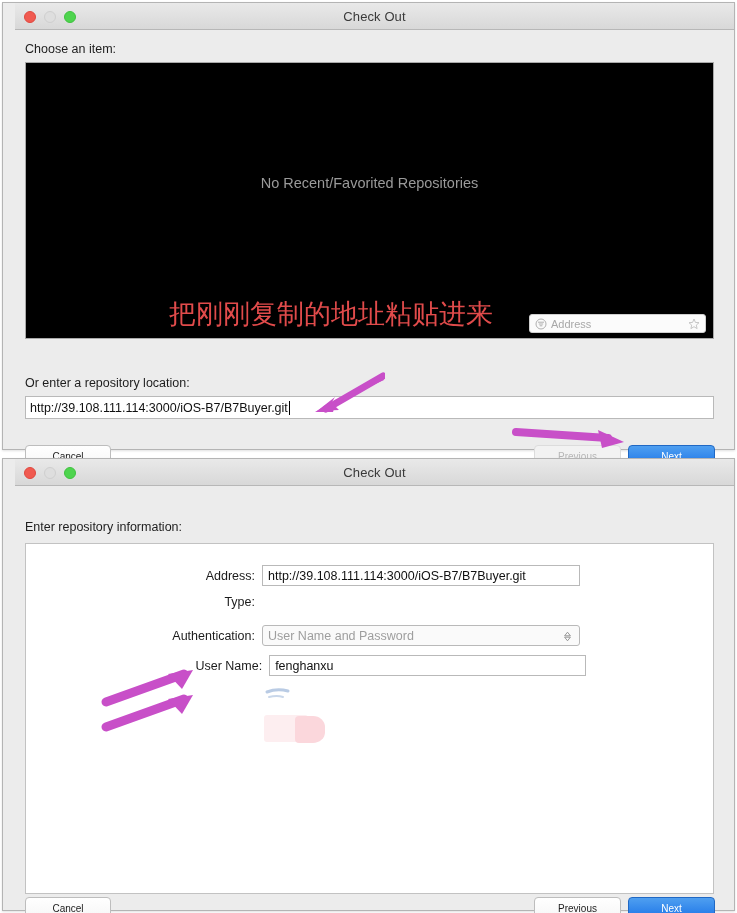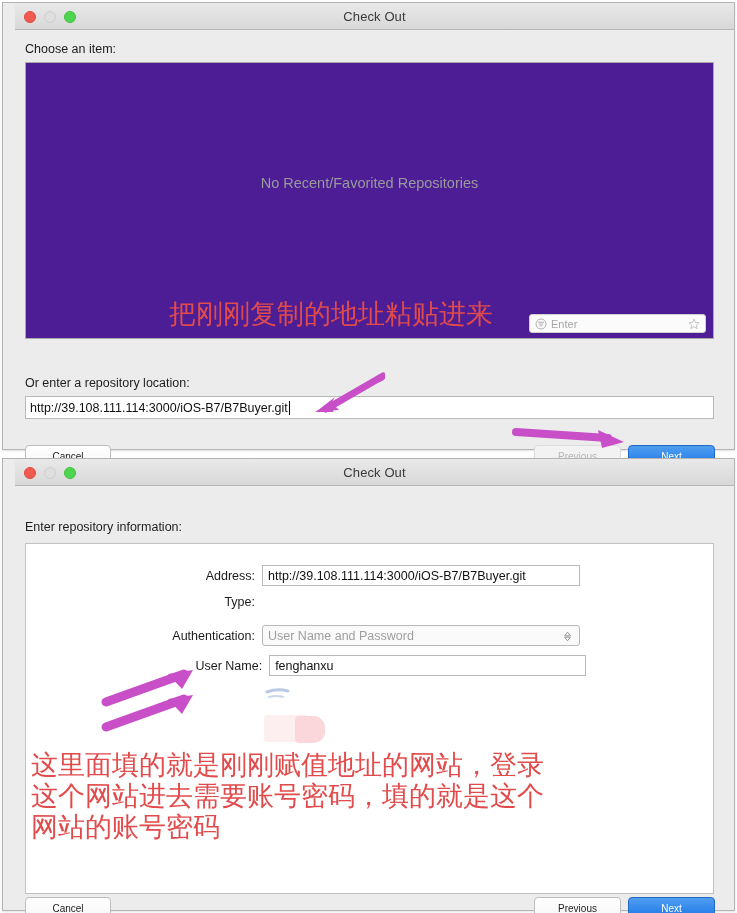--- a/index.html
+++ b/index.html
@@ -43,21 +43,21 @@
     letter-spacing: 0.1px;
   }
   .body-area { position: relative; padding: 0; }
 
   
   .section-label {
     font-size: 12.5px;
     color: #1d1d1d;
   }
   .listbox {
-    background: #4c1d95;
+    background: #000000;
     border: 1px solid #a9a9a9;
     position: relative;
     padding-left: 8px;
   }
   .empty-msg {
     position: absolute;
     left: 0; right: 0;
     text-align: center;
     color: #9a9a9a;
     font-size: 14.5px;
@@ -223,21 +223,21 @@
 
         <div class="filter-field" style="right:7px; bottom:5px; width:177px; height:19px;">
           <span style="display:inline-flex;align-items:center;">
             <svg width="12" height="12" viewBox="0 0 12 12">
               <circle cx="6" cy="6" r="5" fill="none" stroke="#b0b0b0" stroke-width="1"></circle>
               <line x1="3" y1="4.2" x2="9" y2="4.2" stroke="#b0b0b0" stroke-width="1"></line>
               <line x1="3.8" y1="6" x2="8.2" y2="6" stroke="#b0b0b0" stroke-width="1"></line>
               <line x1="4.6" y1="7.8" x2="7.4" y2="7.8" stroke="#b0b0b0" stroke-width="1"></line>
             </svg>
           </span>
-          <span class="filter-text">Enter</span>
+          <span class="filter-text">Address</span>
           <span style="display:inline-flex;align-items:center;">
             <svg width="12" height="12" viewBox="0 0 12 12">
               <polygon points="6,1 7.4,4.4 11,4.7 8.3,7.1 9.1,10.6 6,8.7 2.9,10.6 3.7,7.1 1,4.7 4.6,4.4" fill="none" stroke="#c0c0c0" stroke-width="0.9"></polygon>
             </svg>
           </span>
         </div>
       </div>
 
       <div class="annot" style="left:166px; top:268px;">把刚刚复制的地址粘贴进来</div>
 
@@ -323,23 +323,20 @@
 
         <span class="scribble" style="left:239px; top:142px;">
           <svg width="26" height="18" viewBox="0 0 26 18">
             <path d="M2 6 Q12 2 23 5" stroke="#b9cbe4" stroke-width="3" fill="none" stroke-linecap="round"></path>
             <path d="M4 11 Q12 9 18 11" stroke="#c9d7ea" stroke-width="2" fill="none" stroke-linecap="round"></path>
           </svg>
         </span>
         <span class="blob2" style="left:238px; top:171px; width:44px; height:27px;"></span>
         <span class="blob" style="left:269px; top:172px; width:30px; height:27px;"></span>
 
-        <div class="annot" style="left:5px; top:205px;">这里面填的就是刚刚赋值地址的网站，登录
-这个网站进去需要账号密码，填的就是这个
-网站的账号密码</div>
       </div>
 
       <div class="btn" style="position:absolute; left:22px; top:411px; width:86px;">Cancel</div>
 
       <div class="btn" style="position:absolute; left:531px; top:411px; width:87px;">Previous</div>
 
       <div class="btn primary" style="position:absolute; left:625px; top:411px; width:87px;">Next</div>
 
       <div class="arrow" style="left:97px; top:182px; width:98px; height:42px;">
         <svg width="98" height="42" viewBox="0 0 98 42">

